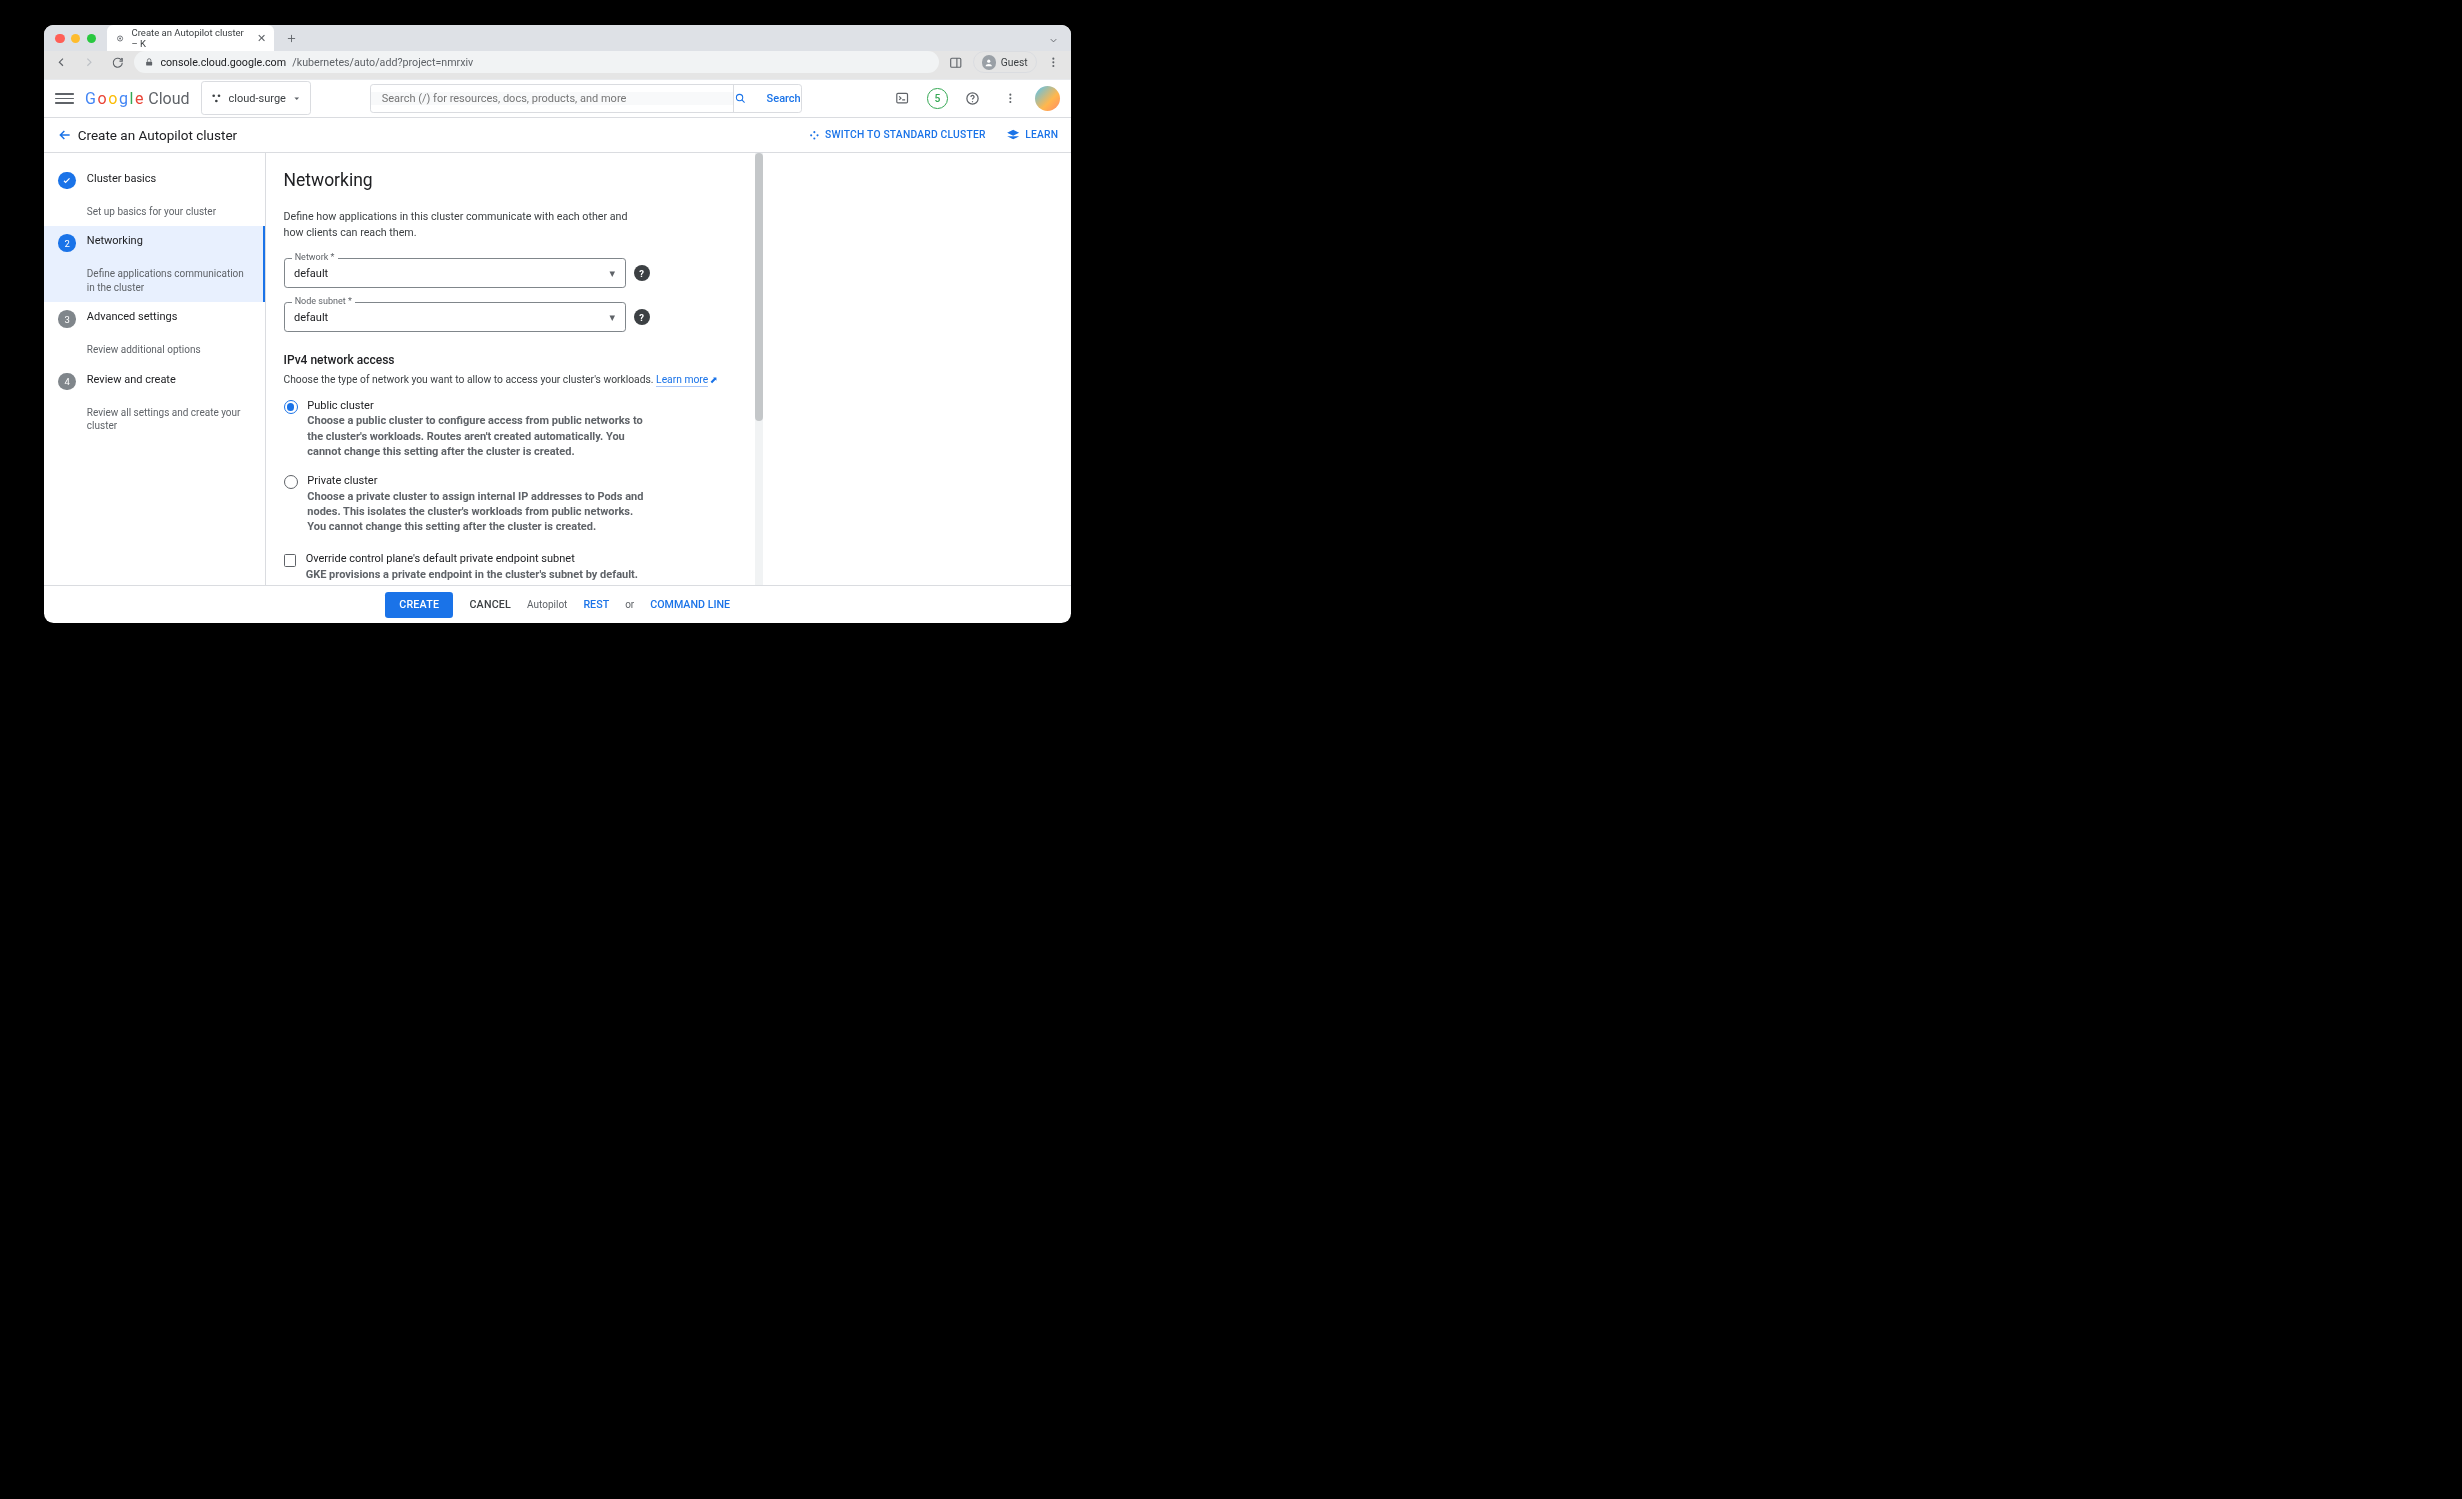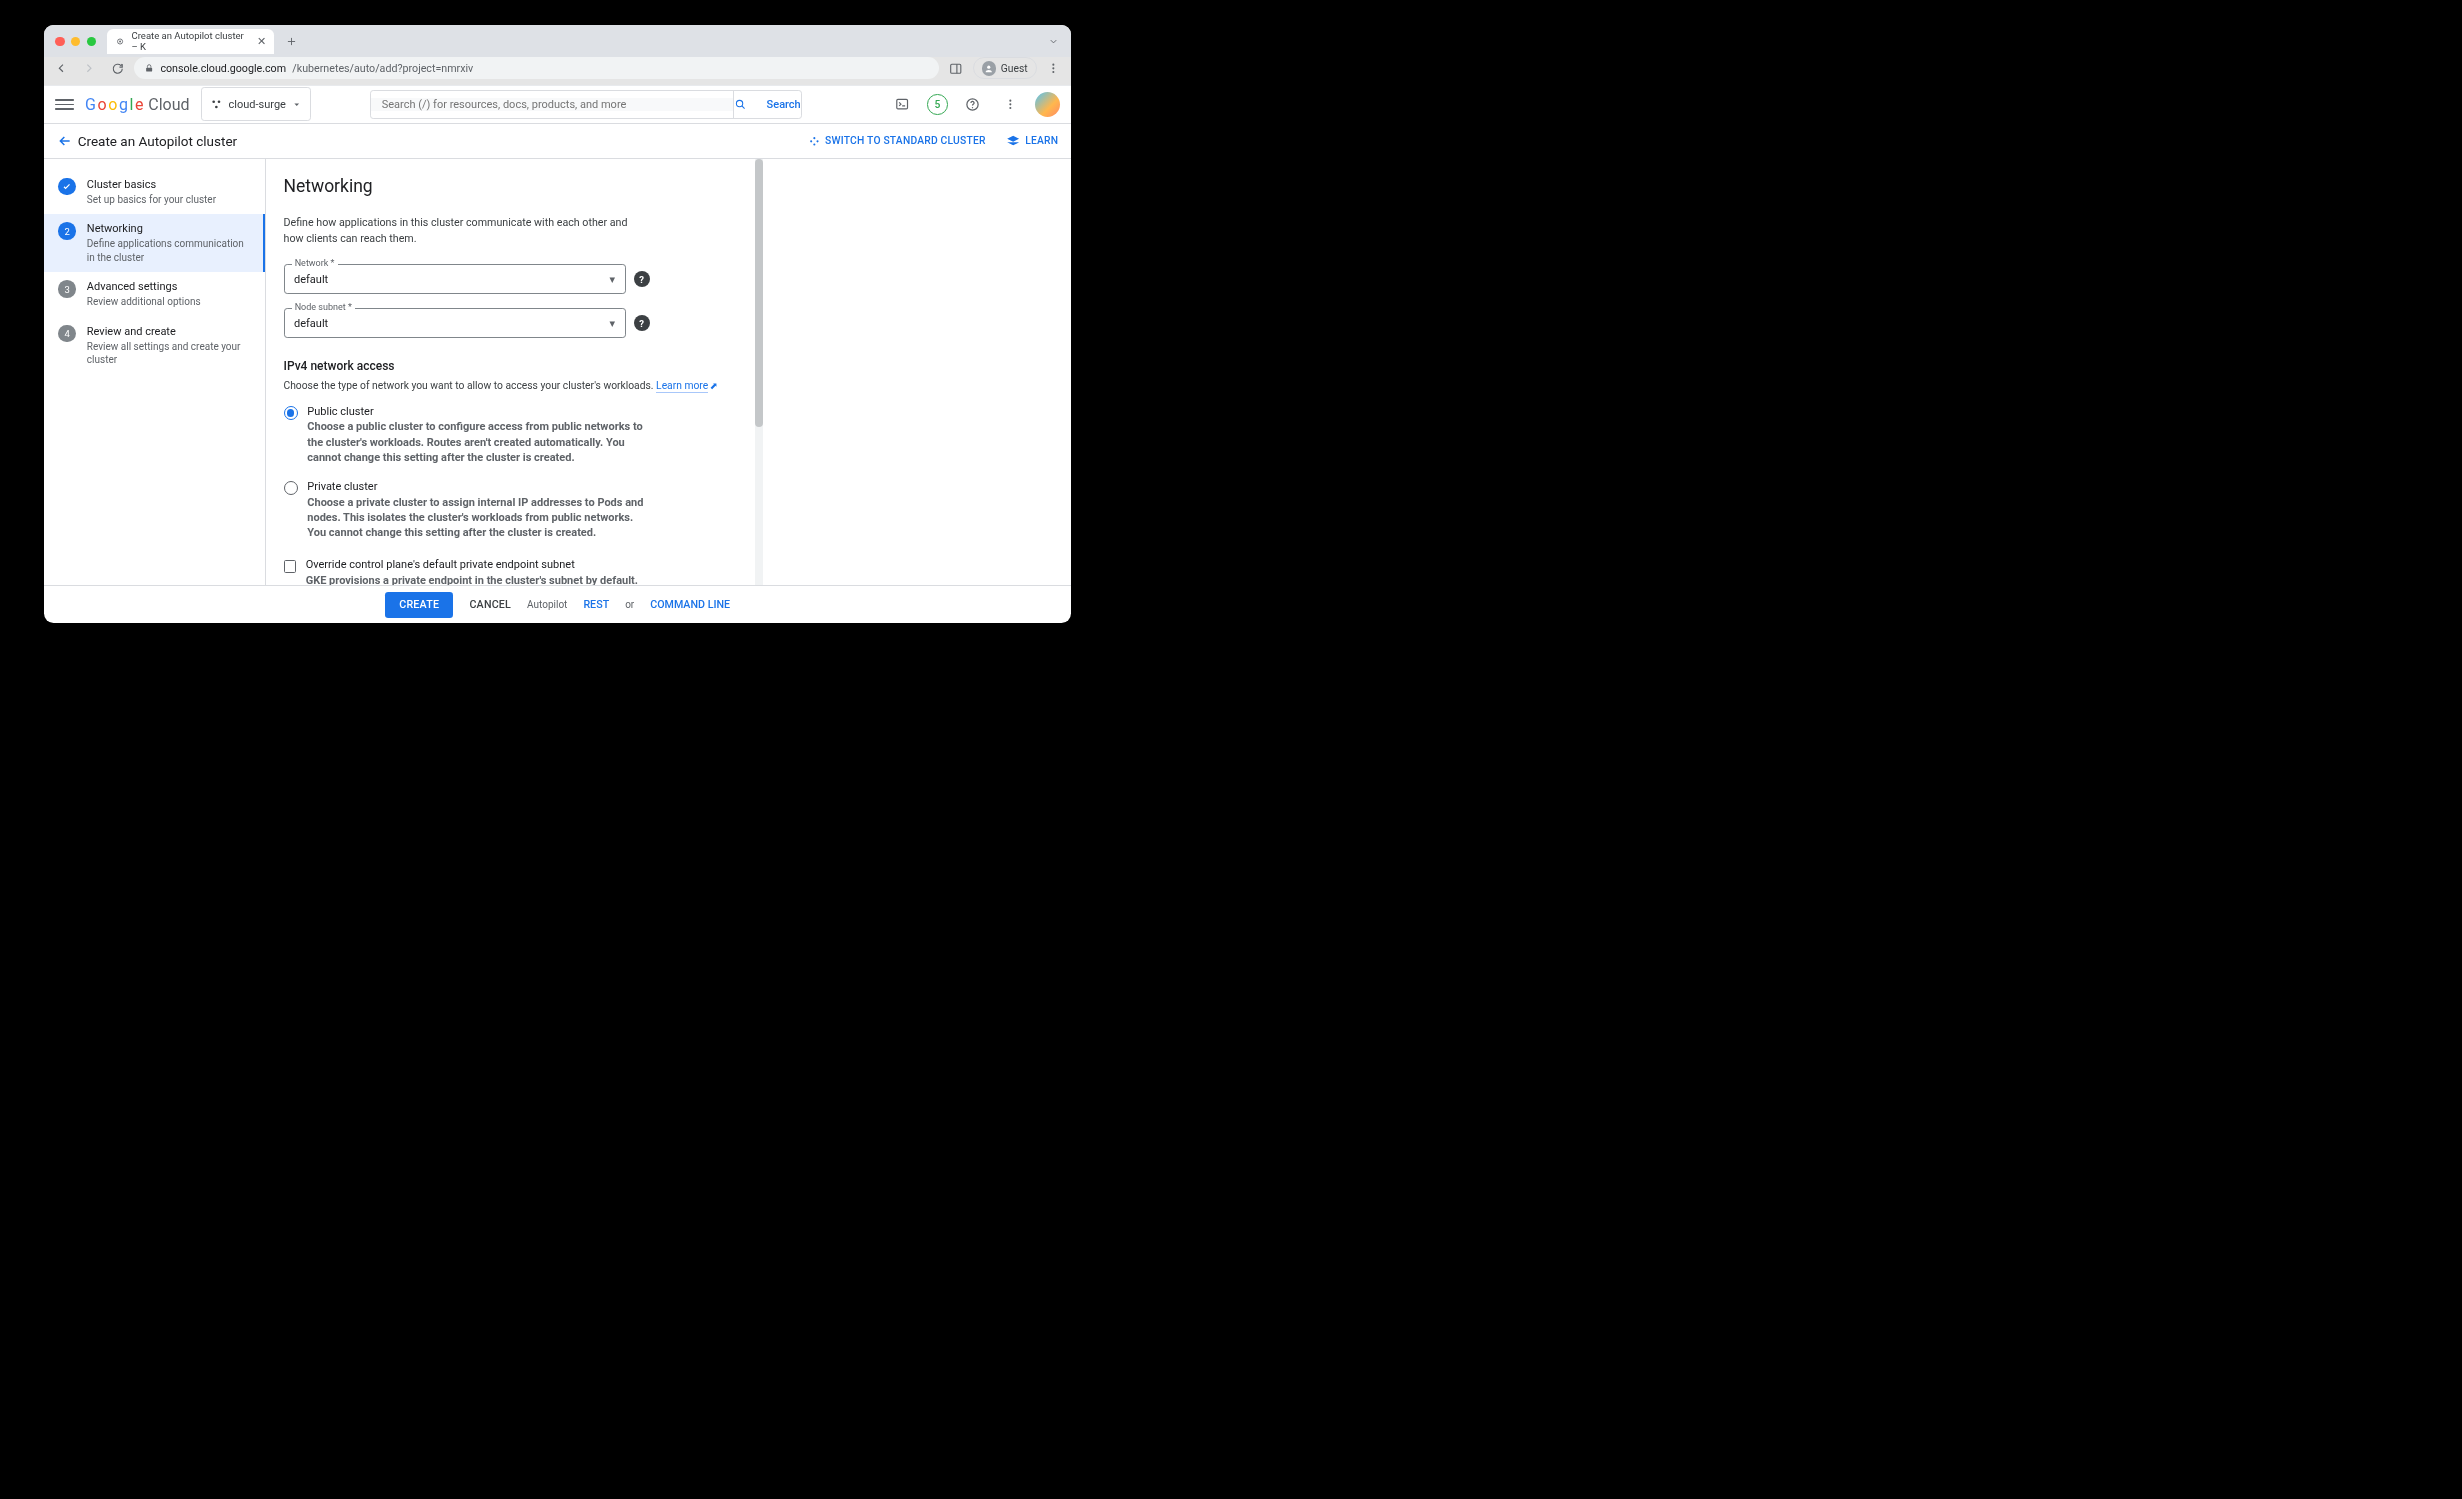--- a/index.html
+++ b/index.html
@@ -14,21 +14,21 @@
   }
   * { box-sizing: border-box; font-family: "Google Sans", Roboto, "Helvetica Neue", Arial, sans-serif; }
   body { margin:0; background:#000; width:1107px; height:674px; position:relative; }
 
   
   .window { position:absolute; left:44px; top:25.4px; width:1027px; height:598px;
             background:#fff; border-radius:9.5px; overflow:hidden;
             box-shadow: 0 16px 48px rgba(0,0,0,.5); display:flex; flex-direction:column; }
 
   
-  .chrome-top { height:32px; background:var(--chrome-chrome-bg); display:flex; align-items:center; }
+  .chrome-top { height:26px; background:var(--chrome-chrome-bg); display:flex; align-items:flex-start; }
   .traffic { display:flex; gap:6.3px; padding:0 11px; align-items:center; align-self:center;}
   .traffic .dot { width:9.5px; height:9.5px; border-radius:50%; }
   .dot.r{background:#ff5f57;} .dot.y{background:#febc2e;} .dot.g{background:#28c840;}
   .tab { background:var(--chrome-tab-bg); height:25.4px; border-radius:6.3px 6.3px 0 0; display:flex; align-items:center;
          padding:0 8px; gap:6.3px; font-size:9.5px; color:#3c4043; width:167px; position:relative;}
   .tab .x { margin-left:auto; color:#5f6368; font-size:11px; line-height:1;}
   .newtab { width:22px; height:22px; display:flex; align-items:center; justify-content:center; margin-left:6.3px; align-self:center; color:#5f6368;}
   .chrome-right { margin-left:auto; width:35px; height:30px; display:flex; align-items:center; justify-content:center; color:#5f6368;}
 
   
@@ -67,21 +67,21 @@
 
   
   .body { flex:1; display:flex; min-height:0; }
   .sidebar{ width:222px; border-right:0.8px solid var(--google-grey-border); padding-top:11px; }
   .step{display:flex;gap:11px;padding:8px 14.3px;}
   .step.active{background:#e8f0fe;border-right:2.4px solid var(--google-blue);}
   .step .num{width:17.5px;height:17.5px;border-radius:50%;display:flex;align-items:center;justify-content:center;font-size:9.5px;color:#fff;flex-shrink:0;}
   .step .num.done{background:var(--google-blue);}
   .step .num.active{background:var(--google-blue);}
   .step .num.pending{background:#80868b;}
-  .step .labels{display:flex;flex-direction:column;gap:2px;}
+  .step .labels{display:flex;flex-direction:column;gap:20px;}
   .step .t{font-size:11px;color:#202124;}
   .step .d{font-size:10px;color:#5f6368;line-height:1.35;}
 
   .main-wrap{flex:1;display:flex;min-height:0;position:relative;}
   .main{ flex:0 0 489px; padding:17.5px 17.5px 8px 17.5px; overflow:hidden; position:relative;}
   .scroll-gutter{width:8px;background:#f1f3f4;}
   .scroll-thumb{width:8px;height:268px;background:#c4c7c9;border-radius:4px;}
   .right-blank{flex:1;}
 
   .main h1{font-size:17.5px;font-weight:400;color:#202124;margin:0 0 19px 0;}

